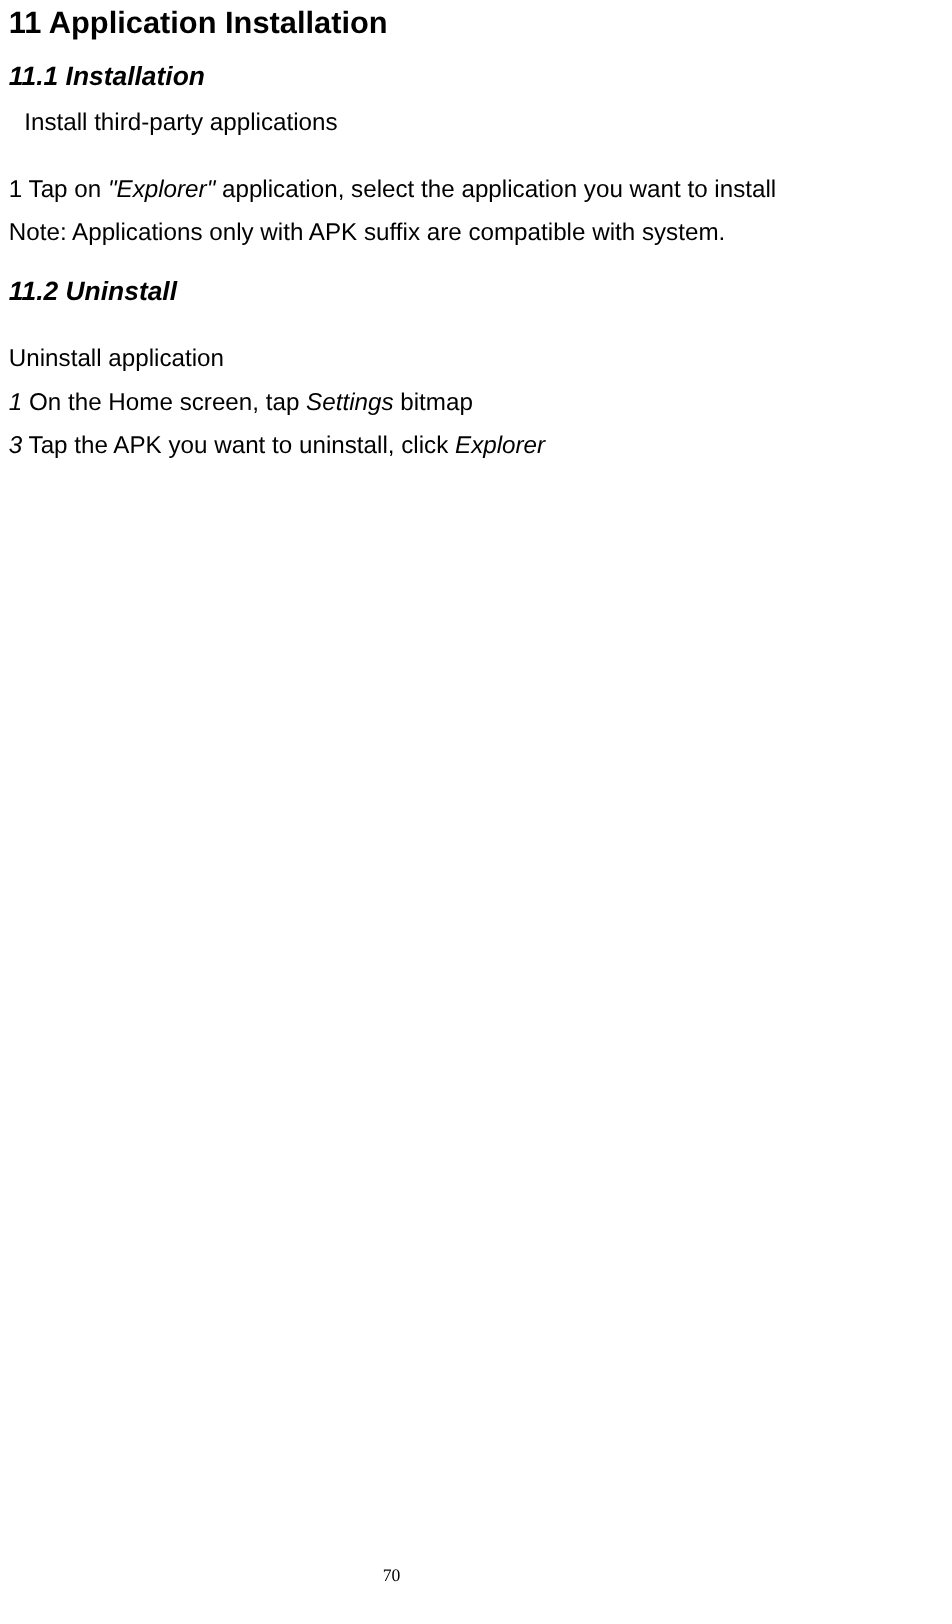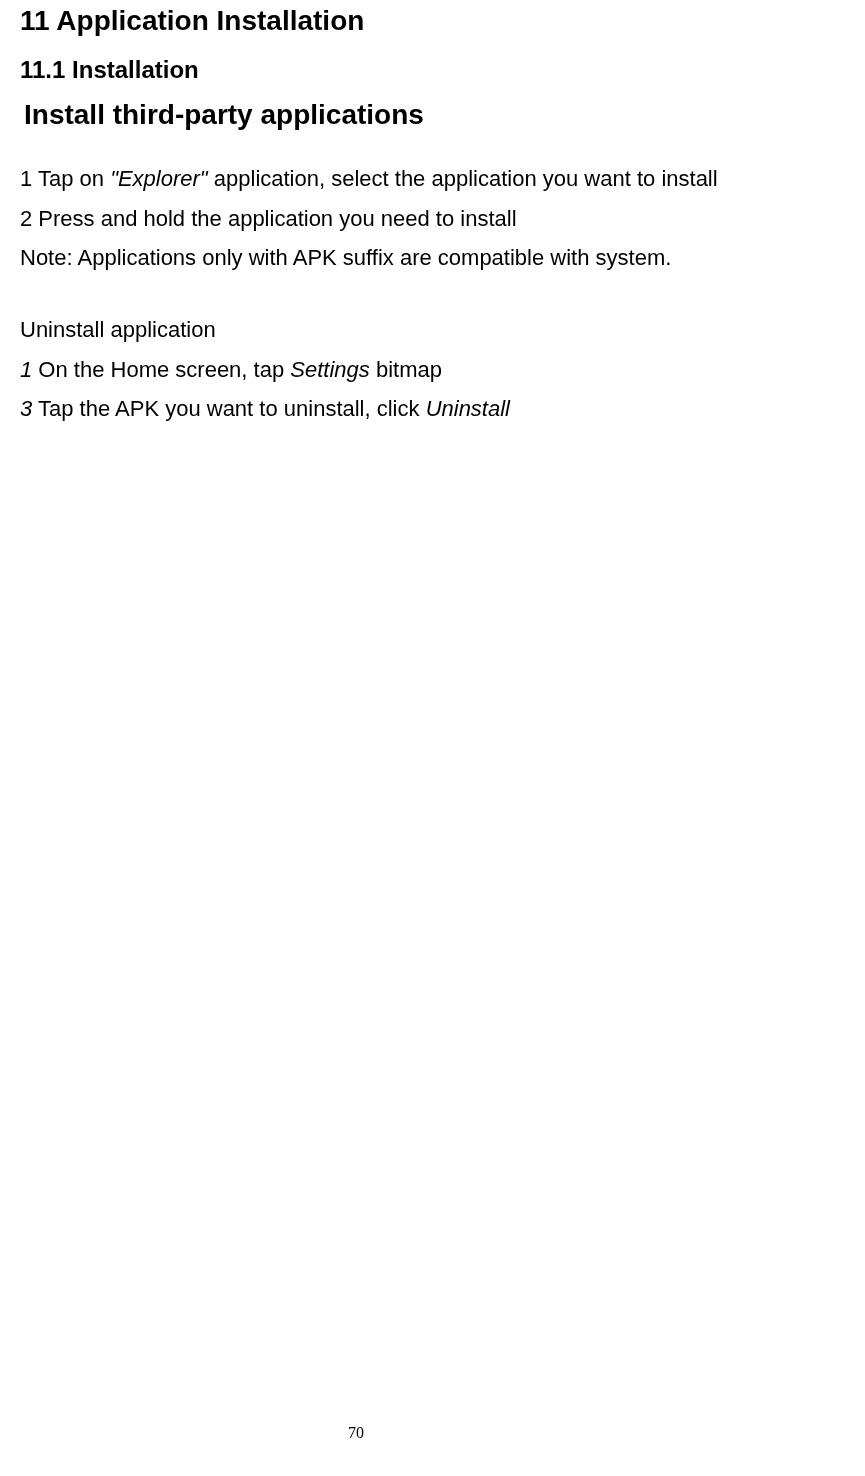--- a/index.html
+++ b/index.html
@@ -7,38 +7,39 @@
       margin: 0;
       padding: 0;
       width: 865px;
       height: 1476px;
       box-sizing: border-box;
       position: relative;
       color: #000;
       background: #fff;
     }
     .page {
-      padding: 4px 2px 0 20px;
+      padding: 4px 2px 0 8px;
     }
     .h1 {
       font-size: 28px;
       font-weight: bold;
       margin: 0 0 18px 0;
       line-height: 1.2;
     }
     .h2 {
       font-size: 24px;
       font-weight: bold;
       margin: 0 0 14px 0;
       line-height: 1.2;
+      font-style: italic;
     }
     .h3 {
-      font-size: 28px;
-      font-weight: bold;
-      margin: 0 0 32px 4px;
+      font-size: 22px;
+      font-weight: normal;
+      margin: 0 0 32px 14px;
       line-height: 1.2;
     }
     .para {
       font-size: 22px;
       font-weight: normal;
       margin: 0 0 10px 0;
       line-height: 1.35;
     }
     .spacer-md { height: 16px; }
     .italic { font-style: italic; }
@@ -60,39 +61,39 @@
   <div class="h1">11 Application Installation</div>
 
   <div class="h2">11.1 Installation</div>
 
   <div class="h3">Install third-party applications</div>
 
   <div class="para">
     <span>1 Tap on </span><span class="italic">"Explorer" </span><span>application, select the application you want to install</span>
   </div>
 
-  <div class="para">2 Press and hold the application you need to install</div>
 
 
 
   <div class="para">Note: Applications only with APK suffix are compatible with system.</div>
 
   <div class="spacer-md"></div>
 
+  <div class="h2">11.2 Uninstall</div>
 
   <div class="spacer-md"></div>
 
   <div class="para">Uninstall application</div>
 
   <div class="para">
     <span class="italic">1</span><span> On the Home screen, tap </span><span class="italic">Settings</span><span> bitmap</span>
   </div>
 
 
   <div class="para">
-    <span class="italic">3</span><span> Tap the APK you want to uninstall, click </span><span class="italic">Uninstall</span>
+    <span class="italic">3</span><span> Tap the APK you want to uninstall, click </span><span class="italic">Explorer</span>
   </div>
 
 
 
 </div>
 
 <div class="page-number">70</div>
 
 </body></html>

